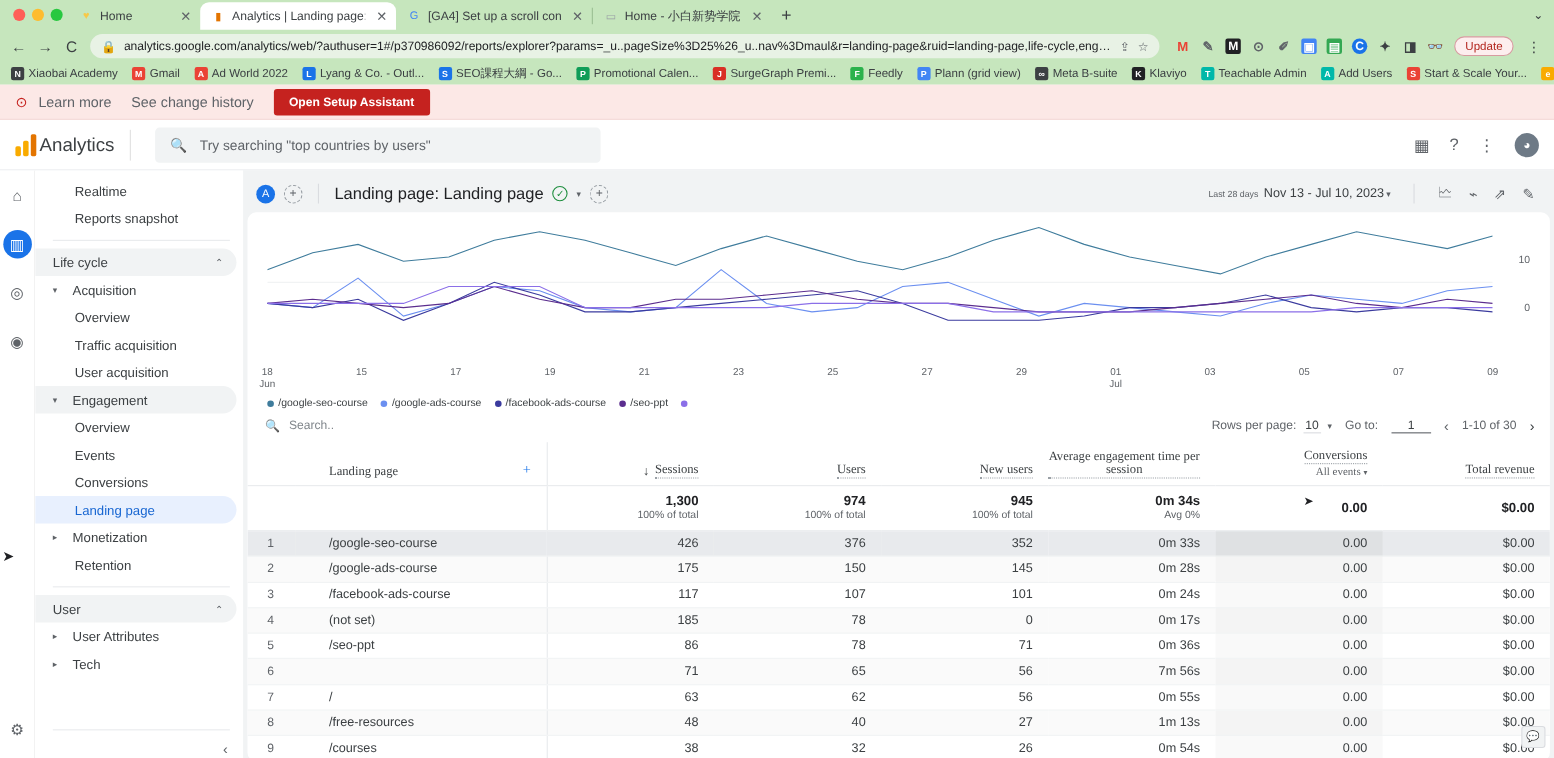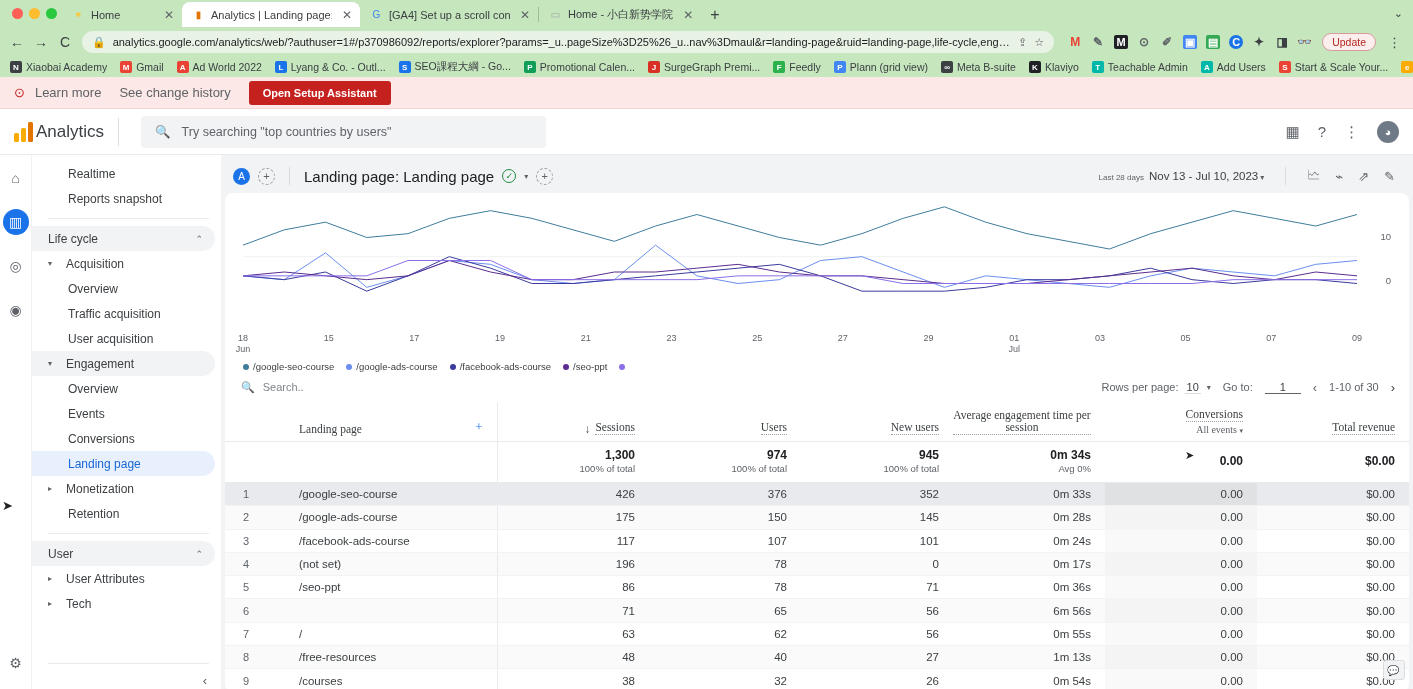--- a/index.html
+++ b/index.html
@@ -667,21 +667,21 @@
               <td class="vsep">117</td>
               <td>107</td>
               <td>101</td>
               <td>0m 24s</td>
               <td class="conv">0.00</td>
               <td>$0.00</td>
             </tr>
             <tr class="alt">
               <td class="idx">4</td>
               <td class="dim">(not set)</td>
-              <td class="vsep">196</td>
+              <td class="vsep">185</td>
               <td>78</td>
               <td>0</td>
               <td>0m 17s</td>
               <td class="conv">0.00</td>
               <td>$0.00</td>
             </tr>
             <tr class="">
               <td class="idx">5</td>
               <td class="dim">/seo-ppt</td>
               <td class="vsep">86</td>
@@ -690,21 +690,21 @@
               <td>0m 36s</td>
               <td class="conv">0.00</td>
               <td>$0.00</td>
             </tr>
             <tr class="alt">
               <td class="idx">6</td>
               <td class="dim"></td>
               <td class="vsep">71</td>
               <td>65</td>
               <td>56</td>
-              <td>6m 56s</td>
+              <td>7m 56s</td>
               <td class="conv">0.00</td>
               <td>$0.00</td>
             </tr>
             <tr class="">
               <td class="idx">7</td>
               <td class="dim">/</td>
               <td class="vsep">63</td>
               <td>62</td>
               <td>56</td>
               <td>0m 55s</td>

